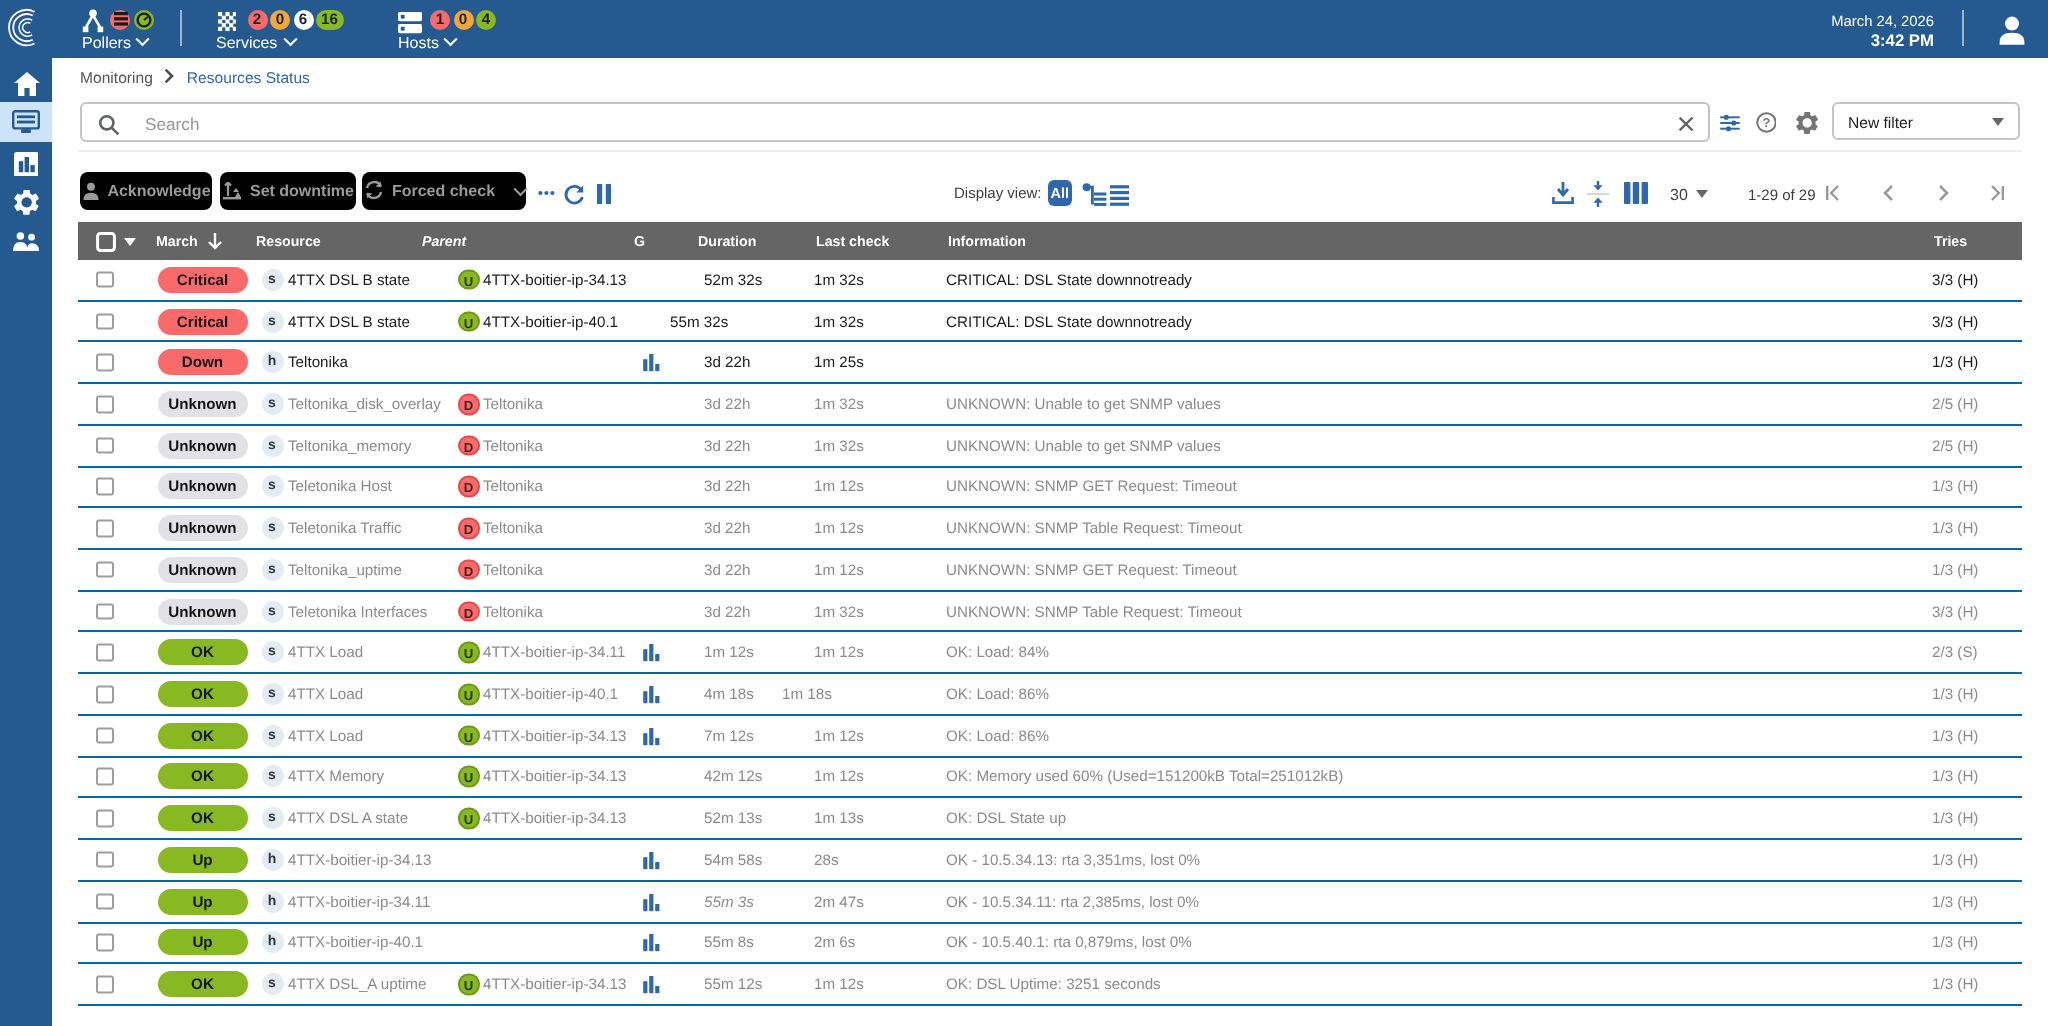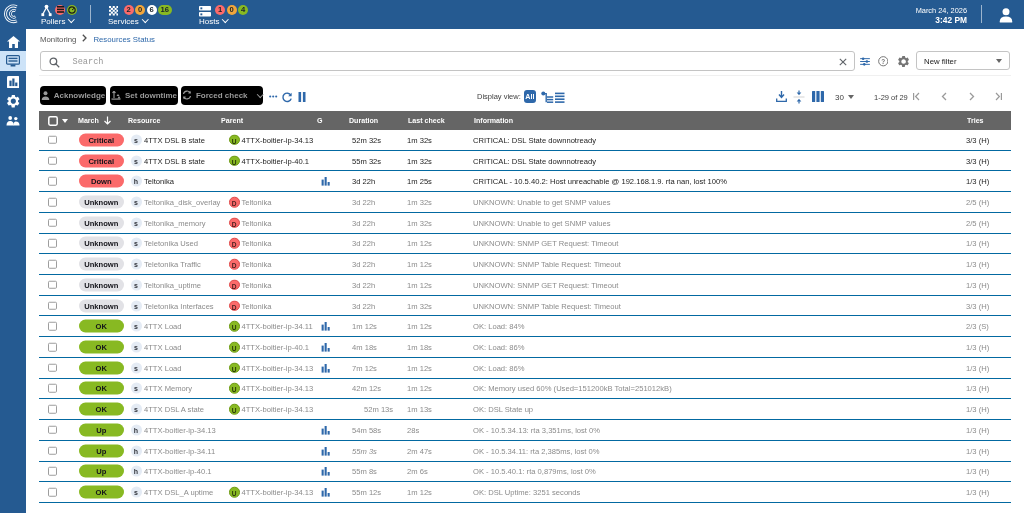--- a/index.html
+++ b/index.html
@@ -13,21 +13,21 @@
 .tb-sep{position:absolute;top:5px;width:1px;height:18px;background:rgba(255,255,255,0.55);}
 
 #sidebar{position:absolute;left:0;top:29px;width:26px;height:484px;background:#255a91;}
 
 .sb-sel{position:absolute;left:0;top:22px;width:26px;height:19.5px;background:#cde3f8;}
 
 #crumb{position:absolute;left:40px;top:34px;font-size:7.8px;color:#545454;}
 #crumb .link{color:#2e68aa;}
 
 #searchbox{position:absolute;left:39.5px;top:51px;width:815.5px;height:19.5px;border:1px solid #c4c4c4;border-radius:3px;background:#fff;}
-#searchbox .ph{position:absolute;left:32px;top:4.5px;font-size:8.6px;color:#979797;font-family:Liberation Mono, monospace;}
+#searchbox .ph{position:absolute;left:32px;top:4.5px;font-size:8.6px;color:#979797;}
 #newfilter{position:absolute;left:916px;top:51px;width:94px;height:18.5px;border:1px solid #c4c4c4;border-radius:3px;background:#fff;}
 #newfilter .txt{position:absolute;left:7px;top:4.5px;font-size:7.8px;color:#222;}
 .sel-caret{position:absolute;width:0;height:0;border-left:3.5px solid transparent;border-right:3.5px solid transparent;border-top:4.5px solid #666;}
 
 #hdiv{position:absolute;left:39px;top:74.6px;width:972px;height:1.8px;background:#f0f0f0;}
 
 .btn{position:absolute;top:86px;height:18.5px;background:#000000;border-radius:4px;color:#9a9a9a;font-size:8px;font-weight:bold;display:flex;align-items:center;justify-content:center;white-space:nowrap;}
 
 #thead{position:absolute;left:39px;top:110.5px;width:971.5px;height:20px;background:#656565;color:#fff;font-size:7.1px;font-weight:bold;}
 #thead span{position:absolute;top:6px;}
@@ -286,21 +286,21 @@
 <div id="thead">
 <svg class="abs" style="left:8.5px;top:5px" width="10" height="10" viewBox="0 0 10 10">
 <rect x="0.8" y="0.8" width="8.4" height="8.4" rx="1.4" fill="none" stroke="#fff" stroke-width="1.5"></rect>
     </svg>
 <span class="abs" style="left:23px;top:8px;width:0;height:0;border-left:3.5px solid transparent;border-right:3.5px solid transparent;border-top:4.5px solid #fff;"></span>
 <span style="left:39px;">March</span>
 <svg class="abs" style="left:64px;top:5.5px" width="9" height="9" viewBox="0 0 9 9">
 <path d="M 4.5 0.5 L 4.5 7.5 M 1.5 5 L 4.5 8 L 7.5 5" fill="none" stroke="#fff" stroke-width="1.2"></path>
     </svg>
 <span style="left:89px;">Resource</span>
-<span style="left:182px;">Parent</span>
+<span style="left:172px;font-style:italic;">Parent</span>
 <span style="left:278px;">G</span>
 <span style="left:310px;">Duration</span>
 <span style="left:369px;">Last check</span>
 <span style="left:435px;">Information</span>
 <span style="left:928px;">Tries</span>
 </div>
 <div class="row dark" style="top:130.00px;height:20.72px;">
 <span class="cb"></span>
 <span class="pill red">Critical</span>
 <span class="tcirc">s</span>
@@ -312,40 +312,39 @@
 <span class="cell" style="left:434px;">CRITICAL: DSL State downnotready</span>
 <span class="cell" style="left:927px;">3/3 (H)</span>
 </div>
 <div class="row dark" style="top:150.72px;height:20.72px;">
 <span class="cb"></span>
 <span class="pill red">Critical</span>
 <span class="tcirc">s</span>
 <span class="cell" style="left:105px;">4TTX DSL B state</span>
 <span class="pcirc U">U</span>
 <span class="cell" style="left:202.5px;">4TTX-boitier-ip-40.1</span>
-<span class="cell" style="left:313px;text-align:right;">55m 32s</span>
+<span class="cell" style="left:296px;text-align:right;">55m 32s</span>
 <span class="cell" style="left:368px;">1m 32s</span>
 <span class="cell" style="left:434px;">CRITICAL: DSL State downnotready</span>
 <span class="cell" style="left:927px;">3/3 (H)</span>
 </div>
 <div class="row dark" style="top:171.44px;height:20.72px;">
 <span class="cb"></span>
 <span class="pill red">Down</span>
 <span class="tcirc">h</span>
 <span class="cell" style="left:105px;">Teltonika</span>
 <svg class="gicon" viewBox="0 0 10 10">
 <g fill="#2e68aa">
         <rect x="0.6" y="3.6" width="2.1" height="6"></rect>
         <rect x="3.6" y="1" width="2.1" height="8.6"></rect>
         <rect x="6.6" y="6" width="2.1" height="3.6"></rect>
       </g>
     </svg>
 <span class="cell" style="left:313px;">3d 22h</span>
 <span class="cell" style="left:368px;">1m 25s</span>
-<span class="cell" style="left:434px;">CRITICAL - 10.5.40.2: Host unreachable @ 192.168.1.9. rta nan, lost 100%</span>
 <span class="cell" style="left:927px;">1/3 (H)</span>
 </div>
 <div class="row" style="top:192.16px;height:20.72px;">
 <span class="cb"></span>
 <span class="pill grey">Unknown</span>
 <span class="tcirc">s</span>
 <span class="cell" style="left:105px;">Teltonika_disk_overlay</span>
 <span class="pcirc D">D</span>
 <span class="cell" style="left:202.5px;">Teltonika</span>
 <span class="cell" style="left:313px;">3d 22h</span>
@@ -362,21 +361,21 @@
 <span class="cell" style="left:202.5px;">Teltonika</span>
 <span class="cell" style="left:313px;">3d 22h</span>
 <span class="cell" style="left:368px;">1m 32s</span>
 <span class="cell" style="left:434px;">UNKNOWN: Unable to get SNMP values</span>
 <span class="cell" style="left:927px;">2/5 (H)</span>
 </div>
 <div class="row" style="top:233.60px;height:20.72px;">
 <span class="cb"></span>
 <span class="pill grey">Unknown</span>
 <span class="tcirc">s</span>
-<span class="cell" style="left:105px;">Teletonika Used</span>
+<span class="cell" style="left:105px;">Teletonika Host</span>
 <span class="pcirc D">D</span>
 <span class="cell" style="left:202.5px;">Teltonika</span>
 <span class="cell" style="left:313px;">3d 22h</span>
 <span class="cell" style="left:368px;">1m 12s</span>
 <span class="cell" style="left:434px;">UNKNOWN: SNMP GET Request: Timeout</span>
 <span class="cell" style="left:927px;">1/3 (H)</span>
 </div>
 <div class="row" style="top:254.32px;height:20.72px;">
 <span class="cb"></span>
 <span class="pill grey">Unknown</span>
@@ -440,21 +439,21 @@
 <span class="pcirc U">U</span>
 <span class="cell" style="left:202.5px;">4TTX-boitier-ip-40.1</span>
 <svg class="gicon" viewBox="0 0 10 10">
 <g fill="#2e68aa">
         <rect x="0.6" y="3.6" width="2.1" height="6"></rect>
         <rect x="3.6" y="1" width="2.1" height="8.6"></rect>
         <rect x="6.6" y="6" width="2.1" height="3.6"></rect>
       </g>
     </svg>
 <span class="cell" style="left:313px;">4m 18s</span>
-<span class="cell" style="left:368px;">1m 18s</span>
+<span class="cell" style="left:352px;">1m 18s</span>
 <span class="cell" style="left:434px;">OK: Load: 86%</span>
 <span class="cell" style="left:927px;">1/3 (H)</span>
 </div>
 <div class="row" style="top:357.92px;height:20.72px;">
 <span class="cb"></span>
 <span class="pill green">OK</span>
 <span class="tcirc">s</span>
 <span class="cell" style="left:105px;">4TTX Load</span>
 <span class="pcirc U">U</span>
 <span class="cell" style="left:202.5px;">4TTX-boitier-ip-34.13</span>
@@ -482,21 +481,21 @@
 <span class="cell" style="left:434px;">OK: Memory used 60% (Used=151200kB Total=251012kB)</span>
 <span class="cell" style="left:927px;">1/3 (H)</span>
 </div>
 <div class="row" style="top:399.36px;height:20.72px;">
 <span class="cb"></span>
 <span class="pill green">OK</span>
 <span class="tcirc">s</span>
 <span class="cell" style="left:105px;">4TTX DSL A state</span>
 <span class="pcirc U">U</span>
 <span class="cell" style="left:202.5px;">4TTX-boitier-ip-34.13</span>
-<span class="cell" style="left:313px;margin-left:12px;">52m 13s</span>
+<span class="cell" style="left:313px;">52m 13s</span>
 <span class="cell" style="left:368px;text-align:right;">1m 13s</span>
 <span class="cell" style="left:434px;">OK: DSL State up</span>
 <span class="cell" style="left:927px;">1/3 (H)</span>
 </div>
 <div class="row" style="top:420.08px;height:20.72px;">
 <span class="cb"></span>
 <span class="pill green">Up</span>
 <span class="tcirc">h</span>
 <span class="cell" style="left:105px;">4TTX-boitier-ip-34.13</span>
 <svg class="gicon" viewBox="0 0 10 10">

